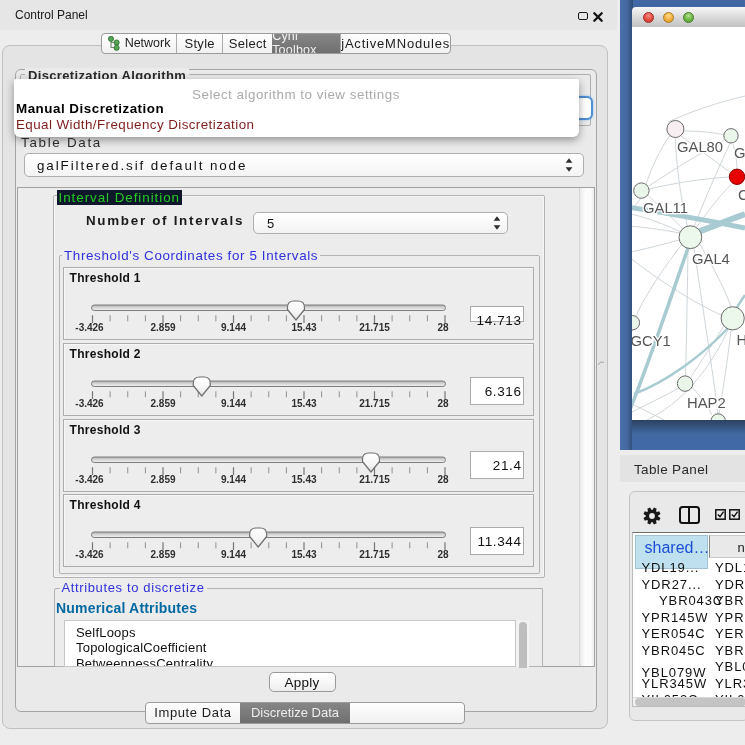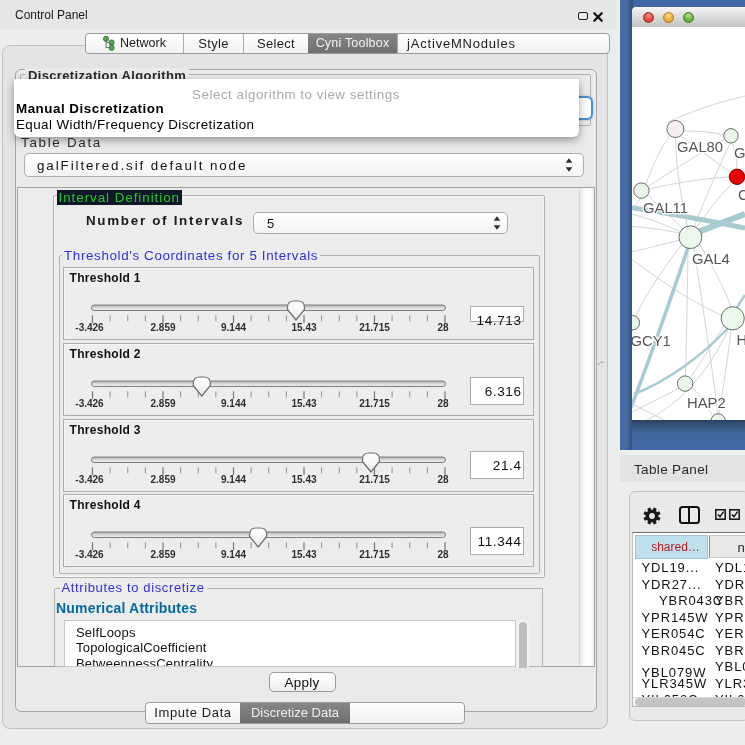--- a/index.html
+++ b/index.html
@@ -14,21 +14,21 @@
 <div class="txt" style="left:15px;top:8px;font-size:12px;color:#1a1a1a;">Control Panel</div>
 <div class="abs" style="left:578px;top:11.5px;width:9.5px;height:8.5px;border:1.5px solid #1a1a1a;border-radius:2px;"></div>
 <svg class="abs" style="left:592px;top:10.5px;" width="12" height="12" viewBox="0 0 12 12">
     <path d="M2.3 2.3 L9.7 9.7 M9.7 2.3 L2.3 9.7" stroke="#111" stroke-width="2.3" stroke-linecap="round"></path>
   </svg>
 
 <div class="abs" style="left:2px;top:45px;width:606px;height:684px;background:#E4E4E4;border:1px solid #C0C0C0;border-radius:8px;"></div>
 
 <div class="abs" style="left:15px;top:69px;width:582px;height:643px;background:#EAEAEA;border:1px solid #A5A5A5;border-radius:6px;"></div>
 
-<div class="abs" style="left:85px;top:32.5px;width:525px;height:21px;border:1px solid #9C9C9C;border-radius:4px;background:linear-gradient(#FEFEFE,#F1F1F1);display:flex;overflow:hidden;text-align:right;">
+<div class="abs" style="left:101px;top:32.5px;width:350px;height:21px;border:1px solid #9C9C9C;border-radius:4px;background:linear-gradient(#FEFEFE,#F1F1F1);display:flex;overflow:hidden;">
   <div style="width:97px;display:flex;align-items:center;justify-content:center;font-size:12.5px;color:#1c1c1c;">
     <svg width="12" height="15" viewBox="0 0 12 15" style="margin-right:5px;">
         <path d="M3 3 L3 12 M3 6.5 L8 6.5 M3 11.5 L8 11.5" stroke="#7a8a7a" stroke-width="1.2" fill="none"></path>
         <circle cx="3" cy="2.8" r="2.6" fill="#55A555" stroke="#2E6B2E" stroke-width="0.8"></circle>
         <circle cx="8.6" cy="6.5" r="2.6" fill="#55A555" stroke="#2E6B2E" stroke-width="0.8"></circle>
         <circle cx="8.6" cy="11.8" r="2.6" fill="#55A555" stroke="#2E6B2E" stroke-width="0.8"></circle>
       </svg>
     Network</div>
   <div style="width:60px;border-left:1px solid #ACACAC;display:flex;align-items:center;justify-content:center;font-size:13px;letter-spacing:0.3px;color:#1c1c1c;">Style</div>
   <div style="width:65px;border-left:1px solid #ACACAC;display:flex;align-items:center;justify-content:center;font-size:13px;letter-spacing:0.3px;color:#1c1c1c;">Select</div>
@@ -37,21 +37,21 @@
 </div>
 
 <div class="abs" style="left:20px;top:74px;width:571px;height:52px;border:1px solid #AFAFAF;border-radius:2px;"></div>
 <div class="txt" style="left:25px;top:67.8px;font-size:13px;letter-spacing:0.35px;font-weight:bold;color:#2a2a2a;background:#EAEAEA;padding:0 3px;">Discretization Algorithm</div>
 
 <div class="abs" style="left:560px;top:96px;width:33px;height:24px;background:#FFF;border:2.5px solid #4E8FD5;border-radius:6px;box-shadow:0 0 2px #7FB3E8;"></div>
 
 <div class="abs" style="left:14px;top:78.5px;width:564.5px;height:58.5px;background:#FFFFFF;border-radius:2px 2px 6px 6px;box-shadow:0 3px 8px rgba(0,0,0,0.38);"></div>
 <div class="txt" style="left:14px;top:86.5px;width:564px;text-align:center;font-size:13.4px;letter-spacing:0.5px;color:#ABABAB;">Select algorithm to view settings</div>
 <div class="txt" style="left:16px;top:101.3px;font-size:13.4px;letter-spacing:0.5px;font-weight:bold;color:#000;">Manual Discretization</div>
-<div class="txt" style="left:16px;top:116.8px;font-size:13.4px;letter-spacing:0.42px;color:#000000;">Equal Width/Frequency Discretization</div>
+<div class="txt" style="left:16px;top:116.8px;font-size:13.4px;letter-spacing:0.42px;color:#7f1d1d;">Equal Width/Frequency Discretization</div>
 
 <div class="txt" style="left:21px;top:134.8px;font-size:13.4px;letter-spacing:1.7px;color:#2a2a2a;">Table Data</div>
 <div class="abs" style="left:24px;top:152.5px;width:560px;height:24px;background:linear-gradient(#FFFFFF,#F4F4F4);border:1px solid #AEAEAE;border-radius:5px;"></div>
 <div class="txt" style="left:37px;top:157.5px;font-size:13.4px;letter-spacing:1.9px;color:#111;">galFiltered.sif default node</div>
 <svg class="abs" style="left:563px;top:156px;" width="12" height="18" viewBox="0 0 12 18">
     <path d="M6 2.2 L9.4 6.8 L2.6 6.8 Z" fill="#2e2e2e"></path>
     <path d="M6 15.8 L9.4 11.2 L2.6 11.2 Z" fill="#2e2e2e"></path>
   </svg>
 
 <div class="abs" style="left:17px;top:187px;width:577.5px;height:480px;background:#ECECEC;border:1px solid #A2A2A2;"></div>
@@ -260,21 +260,21 @@
 <svg class="abs" style="left:715px;top:508.5px;" width="11" height="11" viewBox="0 0 11 11">
     <rect x="0.8" y="0.8" width="9.4" height="9.4" fill="none" stroke="#111" stroke-width="1.5"></rect>
     <path d="M2.8 5.5 L5 7.6 L8.6 2.6" stroke="#111" stroke-width="1.4" fill="none"></path>
   </svg>
 <svg class="abs" style="left:729px;top:508.5px;" width="11" height="11" viewBox="0 0 11 11">
     <rect x="0.8" y="0.8" width="9.4" height="9.4" fill="none" stroke="#111" stroke-width="1.5"></rect>
     <path d="M2.8 5.5 L5 7.6 L8.6 2.6" stroke="#111" stroke-width="1.4" fill="none"></path>
   </svg>
 
 <div class="abs" style="left:632px;top:531.5px;width:113px;height:175.5px;background:#FFF;border:1px solid #BBB;border-top:1.5px solid #6E6E6E;border-right:none;overflow:hidden;">
-  <div style="position:absolute;left:1.5px;top:2px;width:73px;height:24px;background:#BFE1EF;border:1px solid #9EC4D4;text-align:center;text-indent:9px;font-size:12px;color:#b91c1c;line-height:23px;">shared…</div>
+  <div style="position:absolute;left:1.5px;top:2px;width:73px;height:34px;background:#BFE1EF;border:1px solid #9EC4D4;text-align:center;text-indent:9px;font-size:16px;color:#1d4ed8;line-height:23px;">shared…</div>
   <div style="position:absolute;left:75.5px;top:2px;width:40px;height:23.5px;background:#E9E9E9;border:1px solid #C9C9C9;border-left:1px solid #8A8A8A;font-size:13px;color:#222;line-height:23px;padding-left:28px;overflow:hidden;">na</div>
   <div style="position:absolute;left:8.5px;top:27.5px;font-size:13px;letter-spacing:0.9px;color:#111;">YDL19...</div>
 <div style="position:absolute;left:82px;top:27.5px;font-size:13px;letter-spacing:0.9px;color:#111;">YDL1</div>
 <div style="position:absolute;left:8.5px;top:44.0px;font-size:13px;letter-spacing:0.9px;color:#111;">YDR27...</div>
 <div style="position:absolute;left:82px;top:44.0px;font-size:13px;letter-spacing:0.9px;color:#111;">YDR2</div>
 <div style="position:absolute;left:26px;top:60.5px;font-size:13px;letter-spacing:0.9px;color:#111;">YBR043C</div>
 <div style="position:absolute;left:82px;top:60.5px;font-size:13px;letter-spacing:0.9px;color:#111;">YBR0</div>
 <div style="position:absolute;left:8.5px;top:77.0px;font-size:13px;letter-spacing:0.9px;color:#111;">YPR145W</div>
 <div style="position:absolute;left:82px;top:77.0px;font-size:13px;letter-spacing:0.9px;color:#111;">YPR1</div>
 <div style="position:absolute;left:8.5px;top:93.5px;font-size:13px;letter-spacing:0.9px;color:#111;">YER054C</div>

